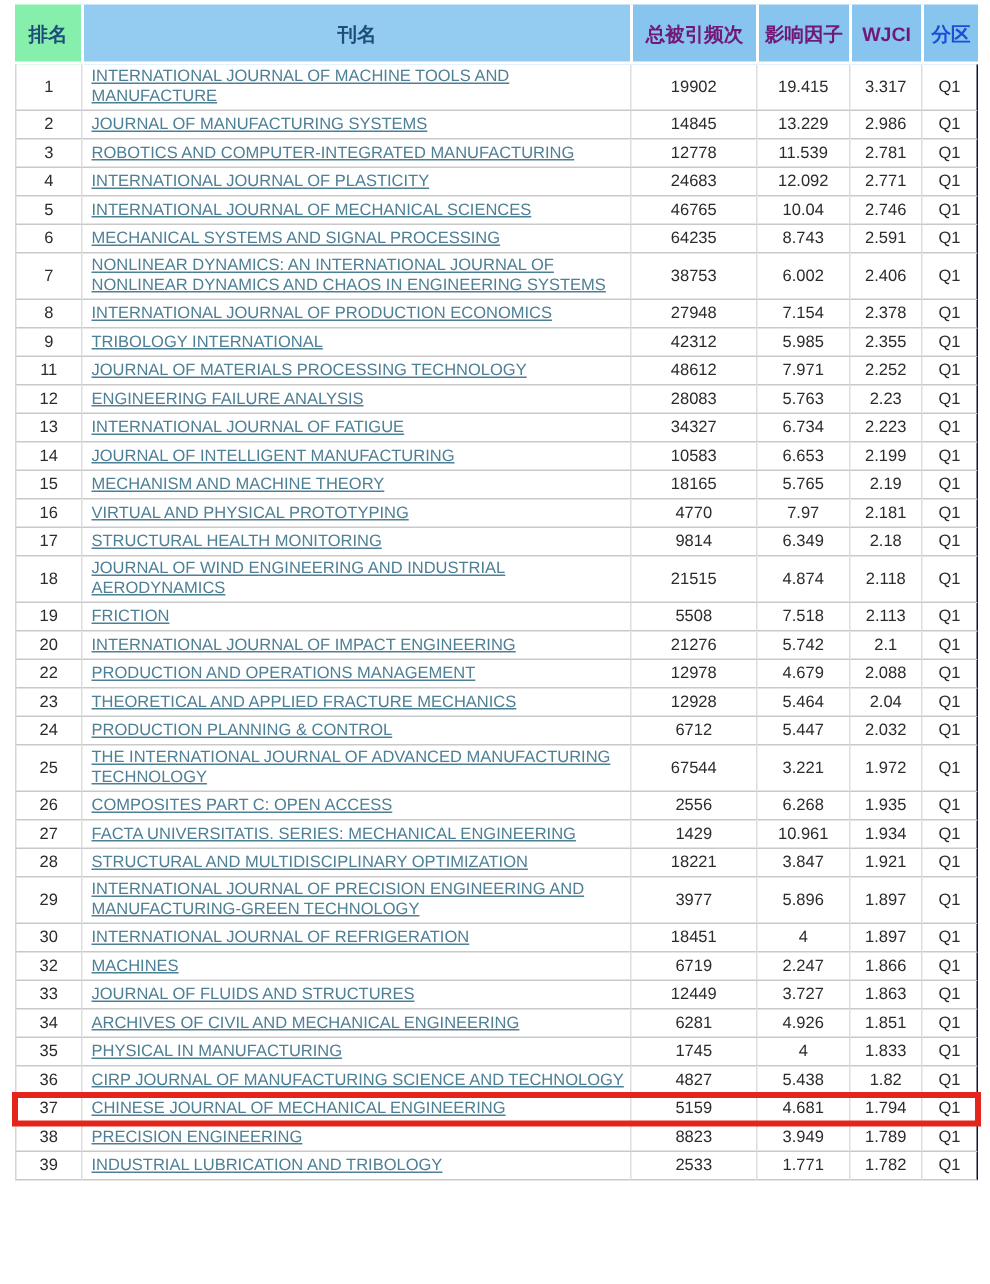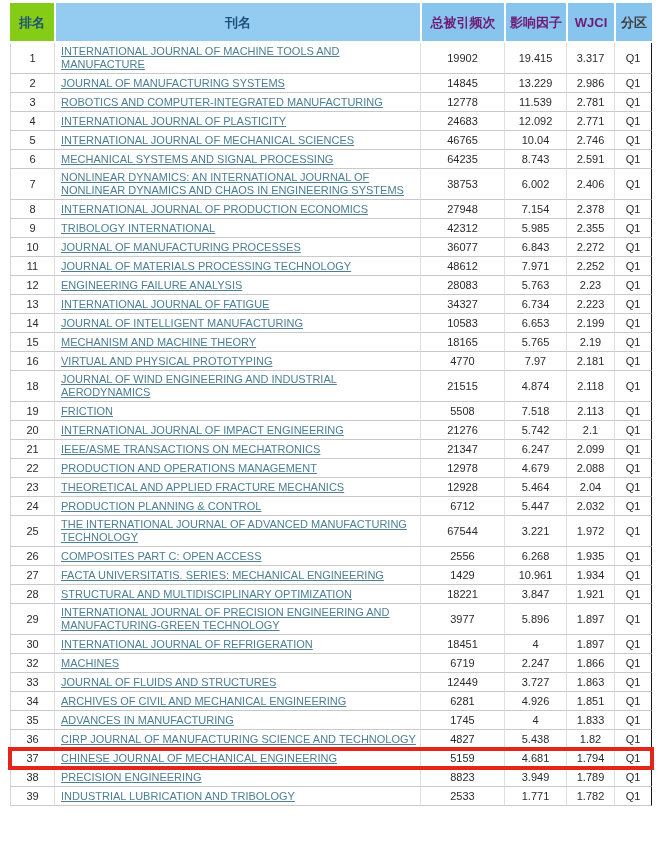--- a/index.html
+++ b/index.html
@@ -19,23 +19,23 @@
   col.c-wjci { width: 48px; }
   col.c-q    { width: 38px; }
 
   th {
     height: 40px; font-size: 13px; font-weight: bold; text-align: center;
     vertical-align: middle; padding: 2px; box-sizing: border-box;
     line-height: 17px; background: #87c5ee; color: #701a75;
     border-bottom: 2px solid #ffffff;
   }
   th + th { border-left: 2px solid #ffffff; }
-  th.h-rank { background: #84cc16; color: #1d4e79; }
+  th.h-rank { background: #86efac; color: #1d4e79; }
   th.h-name { background: #93cbf1; color: #1d4e79; }
-  th.h-q    { color: #404040; margin-top: 39px; }
+  th.h-q    { color: #1d4ed8; margin-top: 39px; }
 
   td {
     font-size: 11px; color: #2b2b2b; text-align: center; vertical-align: middle;
     padding: 2px 3px; box-sizing: border-box; height: 19px; line-height: 13px;
     border-bottom: 1px solid #c9c9c9; border-left: 1px solid #dedede;
     overflow: hidden;
   }
   td:first-child { border-left: 1px solid #d5d5d5; }
   td:last-child  { border-right: 1px solid #0f172a; }
   td.d-name { text-align: left; padding-left: 6px; padding-right: 3px; }
@@ -154,30 +154,20 @@
     <td class="d-rank">9</td>
     <td class="d-name">
       <a class="journal-link">TRIBOLOGY INTERNATIONAL</a>
     </td>
     <td class="d-cites">42312</td>
     <td class="d-if">5.985</td>
     <td class="d-wjci">2.355</td>
     <td class="d-q">Q1</td>
   </tr>
         <tr>
-    <td class="d-rank">10</td>
-    <td class="d-name">
-      <a class="journal-link">JOURNAL OF MANUFACTURING PROCESSES</a>
-    </td>
-    <td class="d-cites">36077</td>
-    <td class="d-if">6.843</td>
-    <td class="d-wjci">2.272</td>
-    <td class="d-q">Q1</td>
-  </tr>
-        <tr>
     <td class="d-rank">11</td>
     <td class="d-name">
       <a class="journal-link">JOURNAL OF MATERIALS PROCESSING TECHNOLOGY</a>
     </td>
     <td class="d-cites">48612</td>
     <td class="d-if">7.971</td>
     <td class="d-wjci">2.252</td>
     <td class="d-q">Q1</td>
   </tr>
         <tr>
@@ -224,20 +214,30 @@
     <td class="d-rank">16</td>
     <td class="d-name">
       <a class="journal-link">VIRTUAL AND PHYSICAL PROTOTYPING</a>
     </td>
     <td class="d-cites">4770</td>
     <td class="d-if">7.97</td>
     <td class="d-wjci">2.181</td>
     <td class="d-q">Q1</td>
   </tr>
         <tr>
+    <td class="d-rank">17</td>
+    <td class="d-name">
+      <a class="journal-link">STRUCTURAL HEALTH MONITORING</a>
+    </td>
+    <td class="d-cites">9814</td>
+    <td class="d-if">6.349</td>
+    <td class="d-wjci">2.18</td>
+    <td class="d-q">Q1</td>
+  </tr>
+        <tr>
     <td class="d-rank">18</td>
     <td class="d-name">
       <a class="journal-link">JOURNAL OF WIND ENGINEERING AND INDUSTRIAL AERODYNAMICS</a>
     </td>
     <td class="d-cites">21515</td>
     <td class="d-if">4.874</td>
     <td class="d-wjci">2.118</td>
     <td class="d-q">Q1</td>
   </tr>
         <tr>
@@ -254,30 +254,20 @@
     <td class="d-rank">20</td>
     <td class="d-name">
       <a class="journal-link">INTERNATIONAL JOURNAL OF IMPACT ENGINEERING</a>
     </td>
     <td class="d-cites">21276</td>
     <td class="d-if">5.742</td>
     <td class="d-wjci">2.1</td>
     <td class="d-q">Q1</td>
   </tr>
         <tr>
-    <td class="d-rank">21</td>
-    <td class="d-name">
-      <a class="journal-link">IEEE/ASME TRANSACTIONS ON MECHATRONICS</a>
-    </td>
-    <td class="d-cites">21347</td>
-    <td class="d-if">6.247</td>
-    <td class="d-wjci">2.099</td>
-    <td class="d-q">Q1</td>
-  </tr>
-        <tr>
     <td class="d-rank">22</td>
     <td class="d-name">
       <a class="journal-link">PRODUCTION AND OPERATIONS MANAGEMENT</a>
     </td>
     <td class="d-cites">12978</td>
     <td class="d-if">4.679</td>
     <td class="d-wjci">2.088</td>
     <td class="d-q">Q1</td>
   </tr>
         <tr>
@@ -386,21 +376,21 @@
       <a class="journal-link">ARCHIVES OF CIVIL AND MECHANICAL ENGINEERING</a>
     </td>
     <td class="d-cites">6281</td>
     <td class="d-if">4.926</td>
     <td class="d-wjci">1.851</td>
     <td class="d-q">Q1</td>
   </tr>
         <tr>
     <td class="d-rank">35</td>
     <td class="d-name">
-      <a class="journal-link">ADVANCES IN MANUFACTURING</a>
+      <a class="journal-link">PHYSICAL IN MANUFACTURING</a>
     </td>
     <td class="d-cites">1745</td>
     <td class="d-if">4</td>
     <td class="d-wjci">1.833</td>
     <td class="d-q">Q1</td>
   </tr>
         <tr>
     <td class="d-rank">36</td>
     <td class="d-name">
       <a class="journal-link">CIRP JOURNAL OF MANUFACTURING SCIENCE AND TECHNOLOGY</a>

